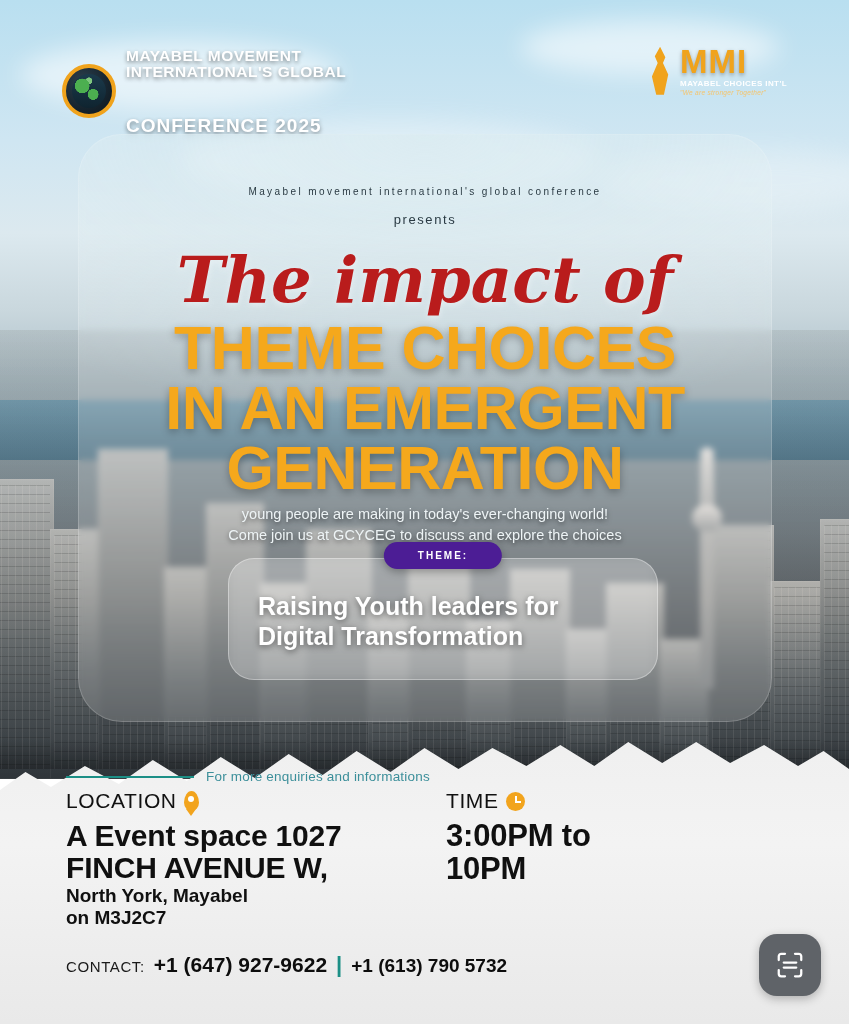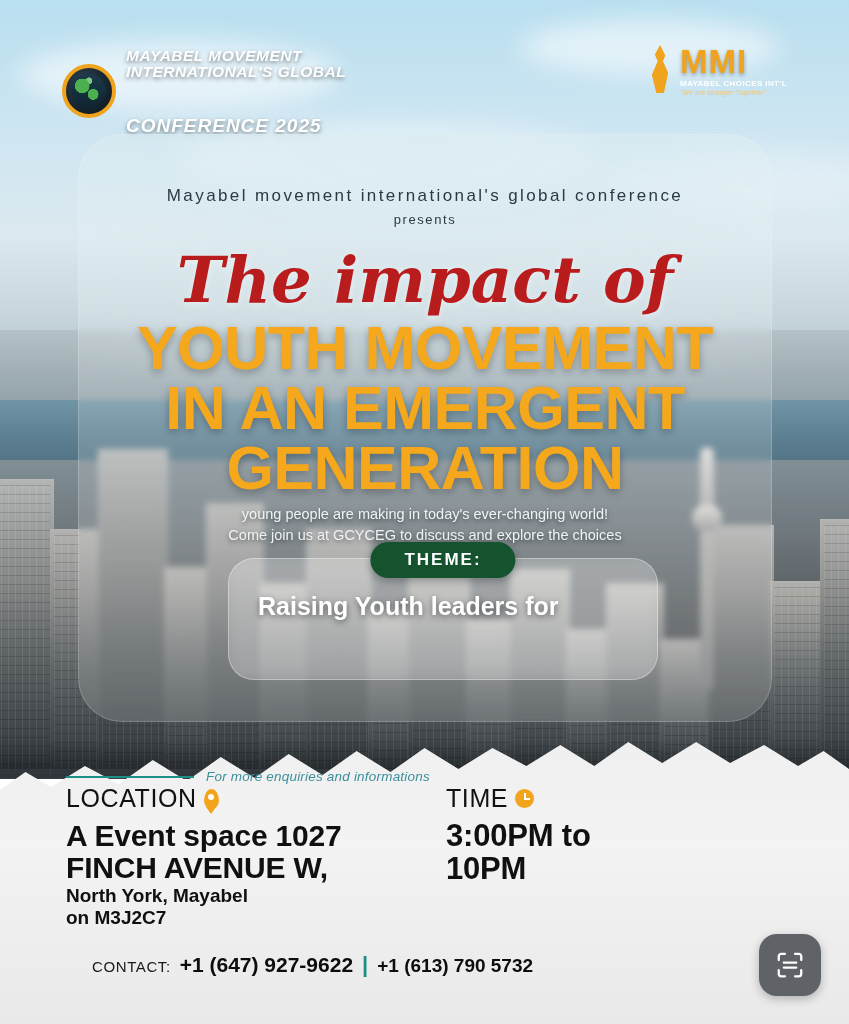--- a/index.html
+++ b/index.html
@@ -125,21 +125,21 @@
     bottom: 255px;
     height: 30px;
     background: linear-gradient(180deg, rgba(0,0,0,0) 0%, rgba(0,0,0,.25) 100%);
     pointer-events: none;
   }
 
   
   .logo-left {
     position: absolute;
     left: 62px; top: 48px;
-    display: flex; align-items: center; gap: 10px; font-style: italic;
+    display: flex; align-items: center; gap: 10px;
   }
   .globe {
     width: 54px; height: 54px;
     border-radius: 50%;
     background: radial-gradient(circle at 35% 30%, #2b3f4d 0%, #16242e 60%, #0d161c 100%);
     border: 4px solid #f0a31c;
     position: relative;
     flex: none;
   }
   .globe::before {
@@ -159,21 +159,21 @@
     font-weight: 800;
     letter-spacing: .5px;
   }
   .ll1 { font-size: 15.5px; }
   .ll2 { font-size: 15.5px; }
   .ll3 { font-size: 19px; letter-spacing: 1px; margin-top: 36px; }
 
   .logo-right {
     position: absolute;
     right: 62px; top: 45px;
-    display: flex; align-items: flex-start; gap: 8px;
+    display: flex; align-items: center; gap: 8px;
   }
   .flame {
     width: 24px; height: 48px;
     background: #f0a31c;
     flex: none;
     clip-path: polygon(50% 0%, 72% 22%, 62% 34%, 84% 58%, 66% 100%, 34% 100%, 16% 62%, 40% 34%, 28% 20%);
   }
   .mmi-block { text-align: left; line-height: 1; }
   .mmi {
     font-size: 33px; font-weight: 800; color: #f0a31c;
@@ -204,21 +204,21 @@
     position: absolute; inset: 0;
     background:
       radial-gradient(120% 70% at 50% 0%, rgba(214,233,238,.62) 0%, rgba(214,233,238,.25) 45%, rgba(255,255,255,0) 70%);
     pointer-events: none;
   }
 
   .presents-line {
     position: absolute; top: 52px; left: 0; right: 0;
     text-align: center;
     color: #2a3a43;
-    font-size: 17px;
+    font-size: 10px;
     letter-spacing: 2.4px;
   }
   .presents {
     position: absolute; top: 78px; left: 0; right: 0;
     text-align: center;
     color: #2a3a43;
     font-size: 13px;
     letter-spacing: 1.6px;
   }
 
@@ -262,23 +262,23 @@
     width: 430px; height: 122px;
     border-radius: 26px;
     background: rgba(255,255,255,0.17);
     box-shadow: inset 0 0 0 1px rgba(255,255,255,.35);
     backdrop-filter: blur(6px);
   }
   .theme-pill {
     position: absolute;
     left: 50%; transform: translateX(-50%);
     top: -16px;
-    background: #14532d;
+    background: #4c1d95;
     color: #ffffff;
-    font-size: 17px;
+    font-size: 10px;
     font-weight: 700;
     letter-spacing: 2px;
     padding: 8px 34px;
     border-radius: 18px;
     box-shadow: 0 3px 8px rgba(0,0,0,.3);
   }
   .theme-text {
     position: absolute;
     left: 30px; right: 20px; top: 34px;
     color: #ffffff;
@@ -290,21 +290,20 @@
   .theme-text span { display: block; }
 
   
   .enquiries {
     position: absolute;
     left: 66px; right: 60px;
     bottom: 240px;
     display: flex;
     align-items: center;
     gap: 12px;
-    font-style: italic;
   }
   .rule {
     height: 2px;
     background: #1c8f86;
     flex: none;
   }
   .rule-l { width: 128px; }
   .rule-r { flex: 1; background: transparent; }
   .enq-text {
     color: #3c8f9a;
@@ -320,21 +319,21 @@
     display: flex;
     align-items: flex-start;
   }
   .col-loc { width: 380px; }
   .col-time { width: 200px; }
   .col-date { flex: 1; }
 
   .col-label {
     display: flex; align-items: center; gap: 7px;
     color: #111111;
-    font-size: 25px;
+    font-size: 21px;
     letter-spacing: .6px;
     margin-bottom: 7px;
   }
   .pin {
     width: 15px; height: 20px;
     background: #f2a41d;
     border-radius: 50% 50% 50% 50% / 58% 58% 42% 42%;
     position: relative;
     flex: none;
   }
@@ -416,21 +415,20 @@
     left: 66px;
     bottom: 46px;
     display: flex;
     align-items: baseline;
     gap: 9px;
   }
   .contact-label {
     font-size: 15px;
     color: #1a1a1a;
     letter-spacing: .6px;
-    margin-left: 26px;
   }
   .contact-num {
     font-size: 21px;
     font-weight: 800;
     color: #0d0d0d;
   }
   .contact-sep {
     color: #1c8f86;
     font-weight: 800;
     font-size: 22px;
@@ -509,34 +507,35 @@
 
   <div class="card">
     <div class="card-glow"></div>
 
     <div class="presents-line">Mayabel movement international's global conference</div>
     <div class="presents">presents</div>
 
     <div class="script">The impact of</div>
 
     <div class="headline">
-      <span>YOUTH MOVEMENT</span>
+      <span>THEME CHOICES</span>
       <span>IN AN EMERGENT</span>
       <span>GENERATION</span>
     </div>
 
     <div class="blurb">
       <div>young people are making in today's ever-changing world!</div>
       <div>Come join us at GCYCEG to discuss and explore the choices</div>
     </div>
 
     <div class="theme-wrap">
       <div class="theme-pill">THEME:</div>
       <div class="theme-text">
         <span>Raising Youth leaders for</span>
+        <span>Digital Transformation</span>
       </div>
     </div>
   </div>
 
   <div class="torn-shadow"></div>
   <div class="torn"></div>
 
   <div class="enquiries">
     <div class="rule rule-l"></div>
     <div class="enq-text">For more enquiries and informations</div>

